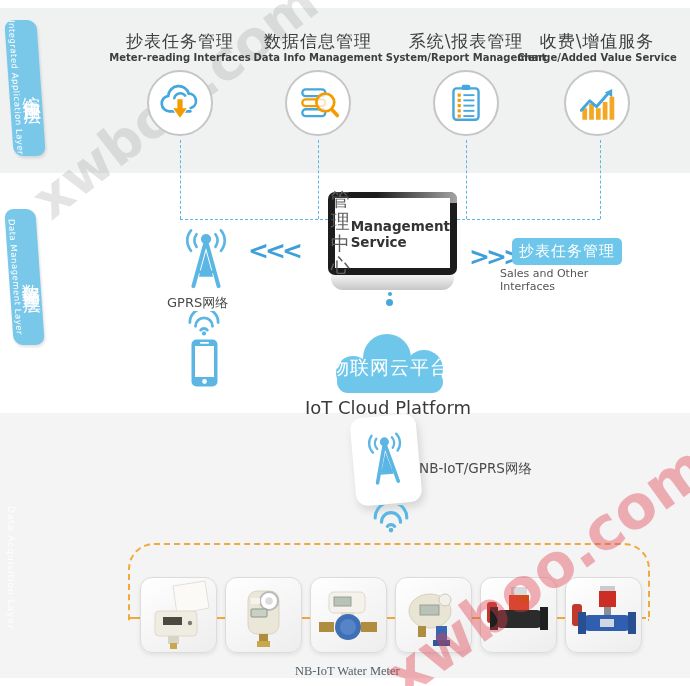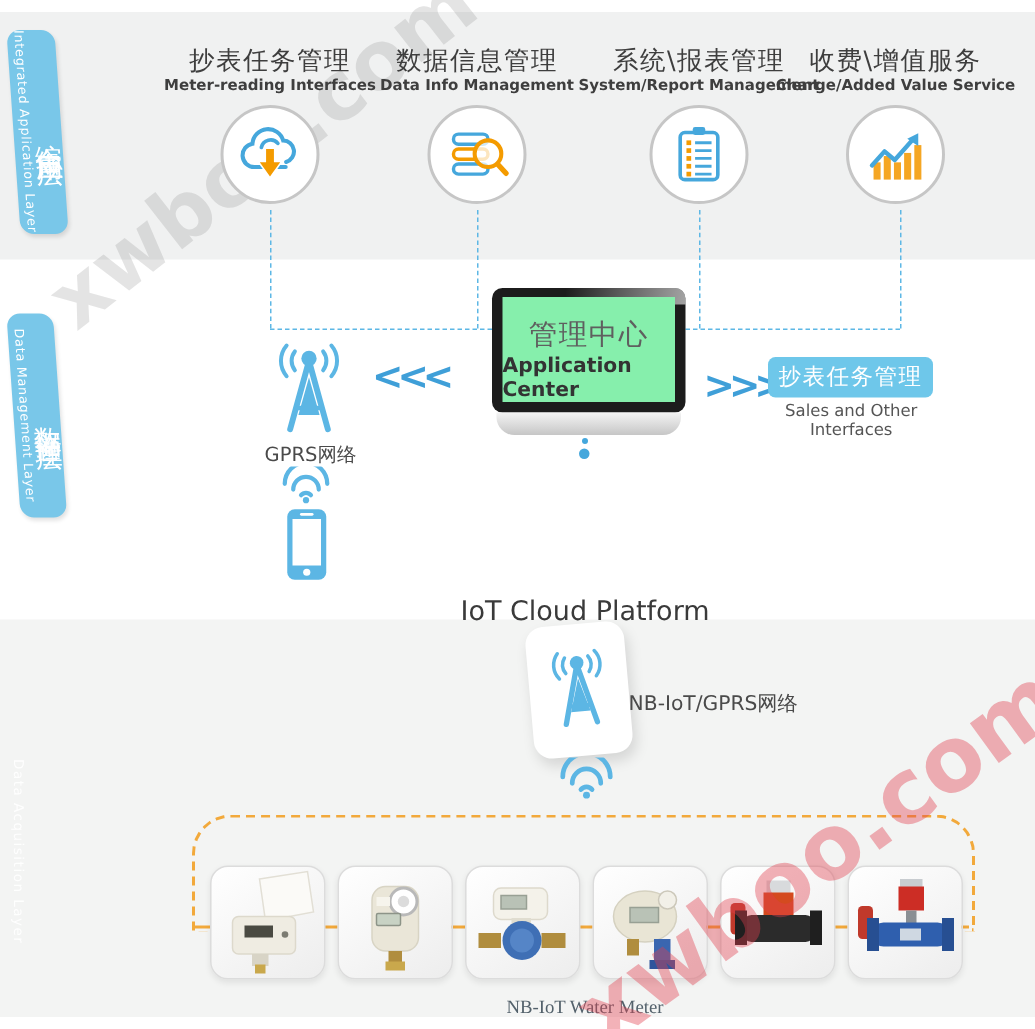--- a/index.html
+++ b/index.html
@@ -38,34 +38,34 @@
 
   
   .vdash{position:absolute;width:0;border-left:1px dashed #5db7e5;z-index:4;}
   .hdash{position:absolute;height:0;border-top:1px dashed #5db7e5;z-index:4;}
 
   
   .monitor{position:absolute;left:328px;top:192px;width:129px;height:83px;
            background:#1c1c1c;border-radius:7px;z-index:7;}
   .shine{position:absolute;top:0;right:0;width:80px;height:11px;border-radius:0 7px 0 0;
          background:linear-gradient(97deg,rgba(255,255,255,0) 0%,rgba(255,255,255,0.28) 45%,rgba(255,255,255,0.6) 100%);}
-  .screen{position:absolute;left:7px;top:6px;right:7px;bottom:7px;background:#86efac;
-          display:flex;flex-direction:column;align-items:center;justify-content:flex-end;}
+  .screen{position:absolute;left:7px;top:6px;right:7px;bottom:7px;background:#ffffff;
+          display:flex;flex-direction:row;align-items:center;justify-content:flex-end;}
   .screen-zh{font-size:19px;color:#5f5f5f;letter-spacing:1px;line-height:1.15;}
   .screen-en{font-size:13.5px;font-weight:bold;color:#333;margin-top:1px;}
   .monitor-base{position:absolute;left:331px;top:275px;width:123px;height:15px;
                 background:linear-gradient(#f4f4f4,#c6c6c6);border-radius:0 0 12px 12px;z-index:7;}
 
   .chev{position:absolute;font-weight:bold;color:#3f9fd8;font-size:25px;
         letter-spacing:-4px;line-height:1;z-index:6;}
 
   .btn-sales{position:absolute;left:512px;top:238px;width:110px;height:27px;background:#6ec7ea;
              border-radius:5px;color:#fff;font-size:15px;display:flex;align-items:center;
              justify-content:center;letter-spacing:1px;z-index:6;}
-  .cap{position:absolute;text-align:center;color:#555;z-index:6;}
+  .cap{position:absolute;text-align:left;color:#555;z-index:6;}
 
   .dot{position:absolute;border-radius:50%;background:#45a7dc;z-index:6;}
 
   .cloud-wrap{position:absolute;left:323px;top:331px;width:134px;height:63px;z-index:6;}
   .cloud-text{position:absolute;left:0;top:0;right:0;bottom:0;display:flex;align-items:center;
               justify-content:center;padding-top:10px;color:#fff;font-size:19px;letter-spacing:1px;}
 
   .sticker{position:absolute;left:353px;top:416px;width:66px;height:88px;background:#fff;
            border-radius:12px;transform:rotate(-5deg);box-shadow:2px 5px 9px rgba(0,0,0,0.13);
            display:flex;align-items:center;justify-content:center;z-index:6;}
@@ -172,21 +172,21 @@
   <div class="vdash" style="left:318px;top:140px;height:79px;"></div>
   <div class="vdash" style="left:466px;top:140px;height:79px;"></div>
   <div class="vdash" style="left:600px;top:140px;height:79px;"></div>
   <div class="hdash" style="left:180px;top:219px;width:148px;"></div>
   <div class="hdash" style="left:457px;top:219px;width:143px;"></div>
 
   <div class="monitor">
     <div class="shine"></div>
     <div class="screen">
       <div class="screen-zh">管理中心</div>
-      <div class="screen-en">Application Center</div>
+      <div class="screen-en">Management Service</div>
     </div>
   </div>
   <div class="monitor-base"></div>
 
   <div class="chev" style="left:248px;top:238px;">&lt;&lt;&lt;</div>
   <div class="chev" style="left:469px;top:244px;">&gt;&gt;&gt;</div>
 
   <div class="btn-sales">抄表任务管理</div>
   <div class="cap" style="left:500px;top:267px;width:135px;font-size:11px;">Sales and Other Interfaces</div>
 
@@ -221,20 +221,31 @@
       <rect x="0.5" y="0.5" width="26" height="47" rx="5" fill="#5cb6e4"></rect>
       <rect x="4" y="7" width="19" height="31" fill="#fff"></rect>
       <circle cx="13.5" cy="42.5" r="2.4" fill="#fff"></circle>
       <rect x="9" y="3" width="9" height="1.8" rx="0.9" fill="#fff"></rect>
     </svg>
   </div>
 
   <div class="dot" style="left:388px;top:292px;width:4px;height:4px;"></div>
   <div class="dot" style="left:386px;top:299px;width:7px;height:7px;"></div>
 
+  <div class="cloud-wrap">
+    <svg width="134" height="63" viewBox="0 0 134 63">
+      <g fill="#6ec7ea">
+        <circle cx="30" cy="42" r="17"></circle>
+        <circle cx="64" cy="27" r="24"></circle>
+        <circle cx="101" cy="38" r="19"></circle>
+        <rect x="14" y="40" width="106" height="22" rx="11"></rect>
+      </g>
+    </svg>
+    <div class="cloud-text">物联网云平台</div>
+  </div>
   <div class="cap" style="left:305px;top:397px;width:170px;font-size:18px;font-weight:normal;color:#3a3a3a;">IoT Cloud Platform</div>
 
   <div class="sticker">
     <svg width="52" height="74" viewBox="0 0 80 84">
       <g stroke="#5cb6e4" fill="#5cb6e4">
         <circle cx="40" cy="14" r="7" stroke="none"></circle>
         <path d="M40,16 L24,76 M40,16 L56,76" fill="none" stroke-width="5.5" stroke-linecap="round"></path>
         <path d="M30,58 L50,58" fill="none" stroke-width="4" stroke-linecap="round"></path>
         <polygon points="40,30 30,64 50,64" stroke="none"></polygon>
         <path d="M28,8 a13,13 0 0 0 0,16" fill="none" stroke-width="3.6" stroke-linecap="round"></path>

